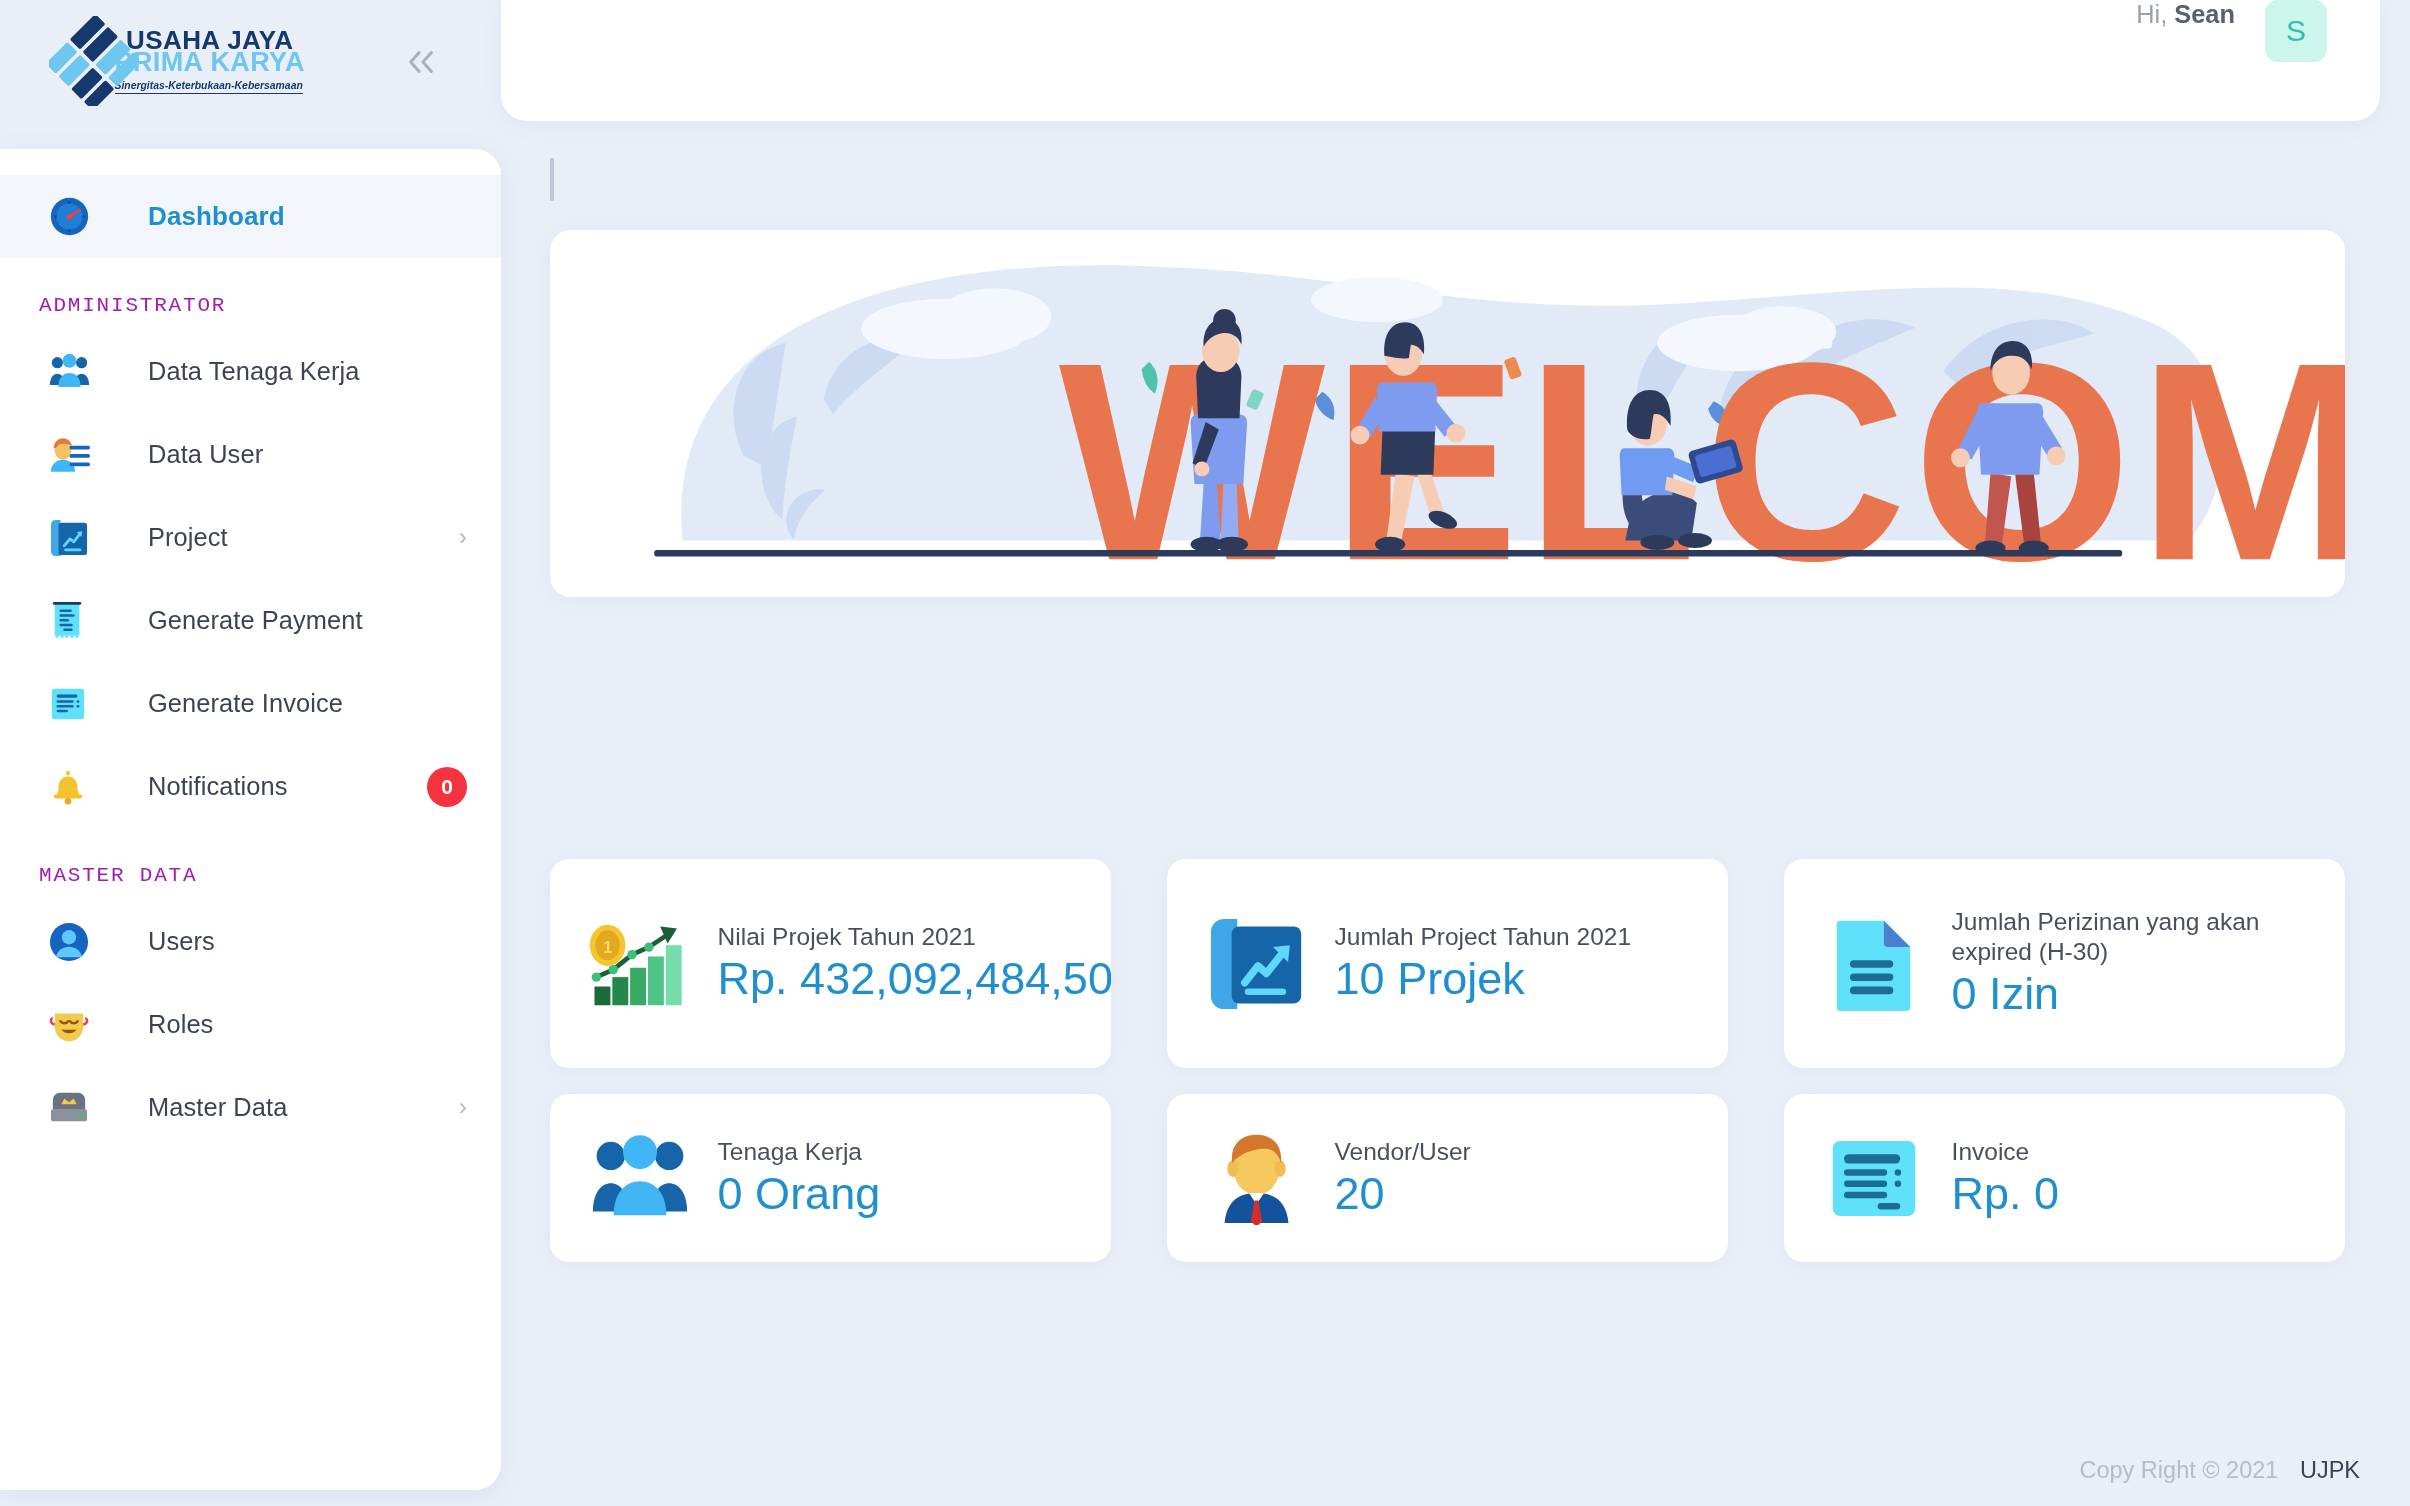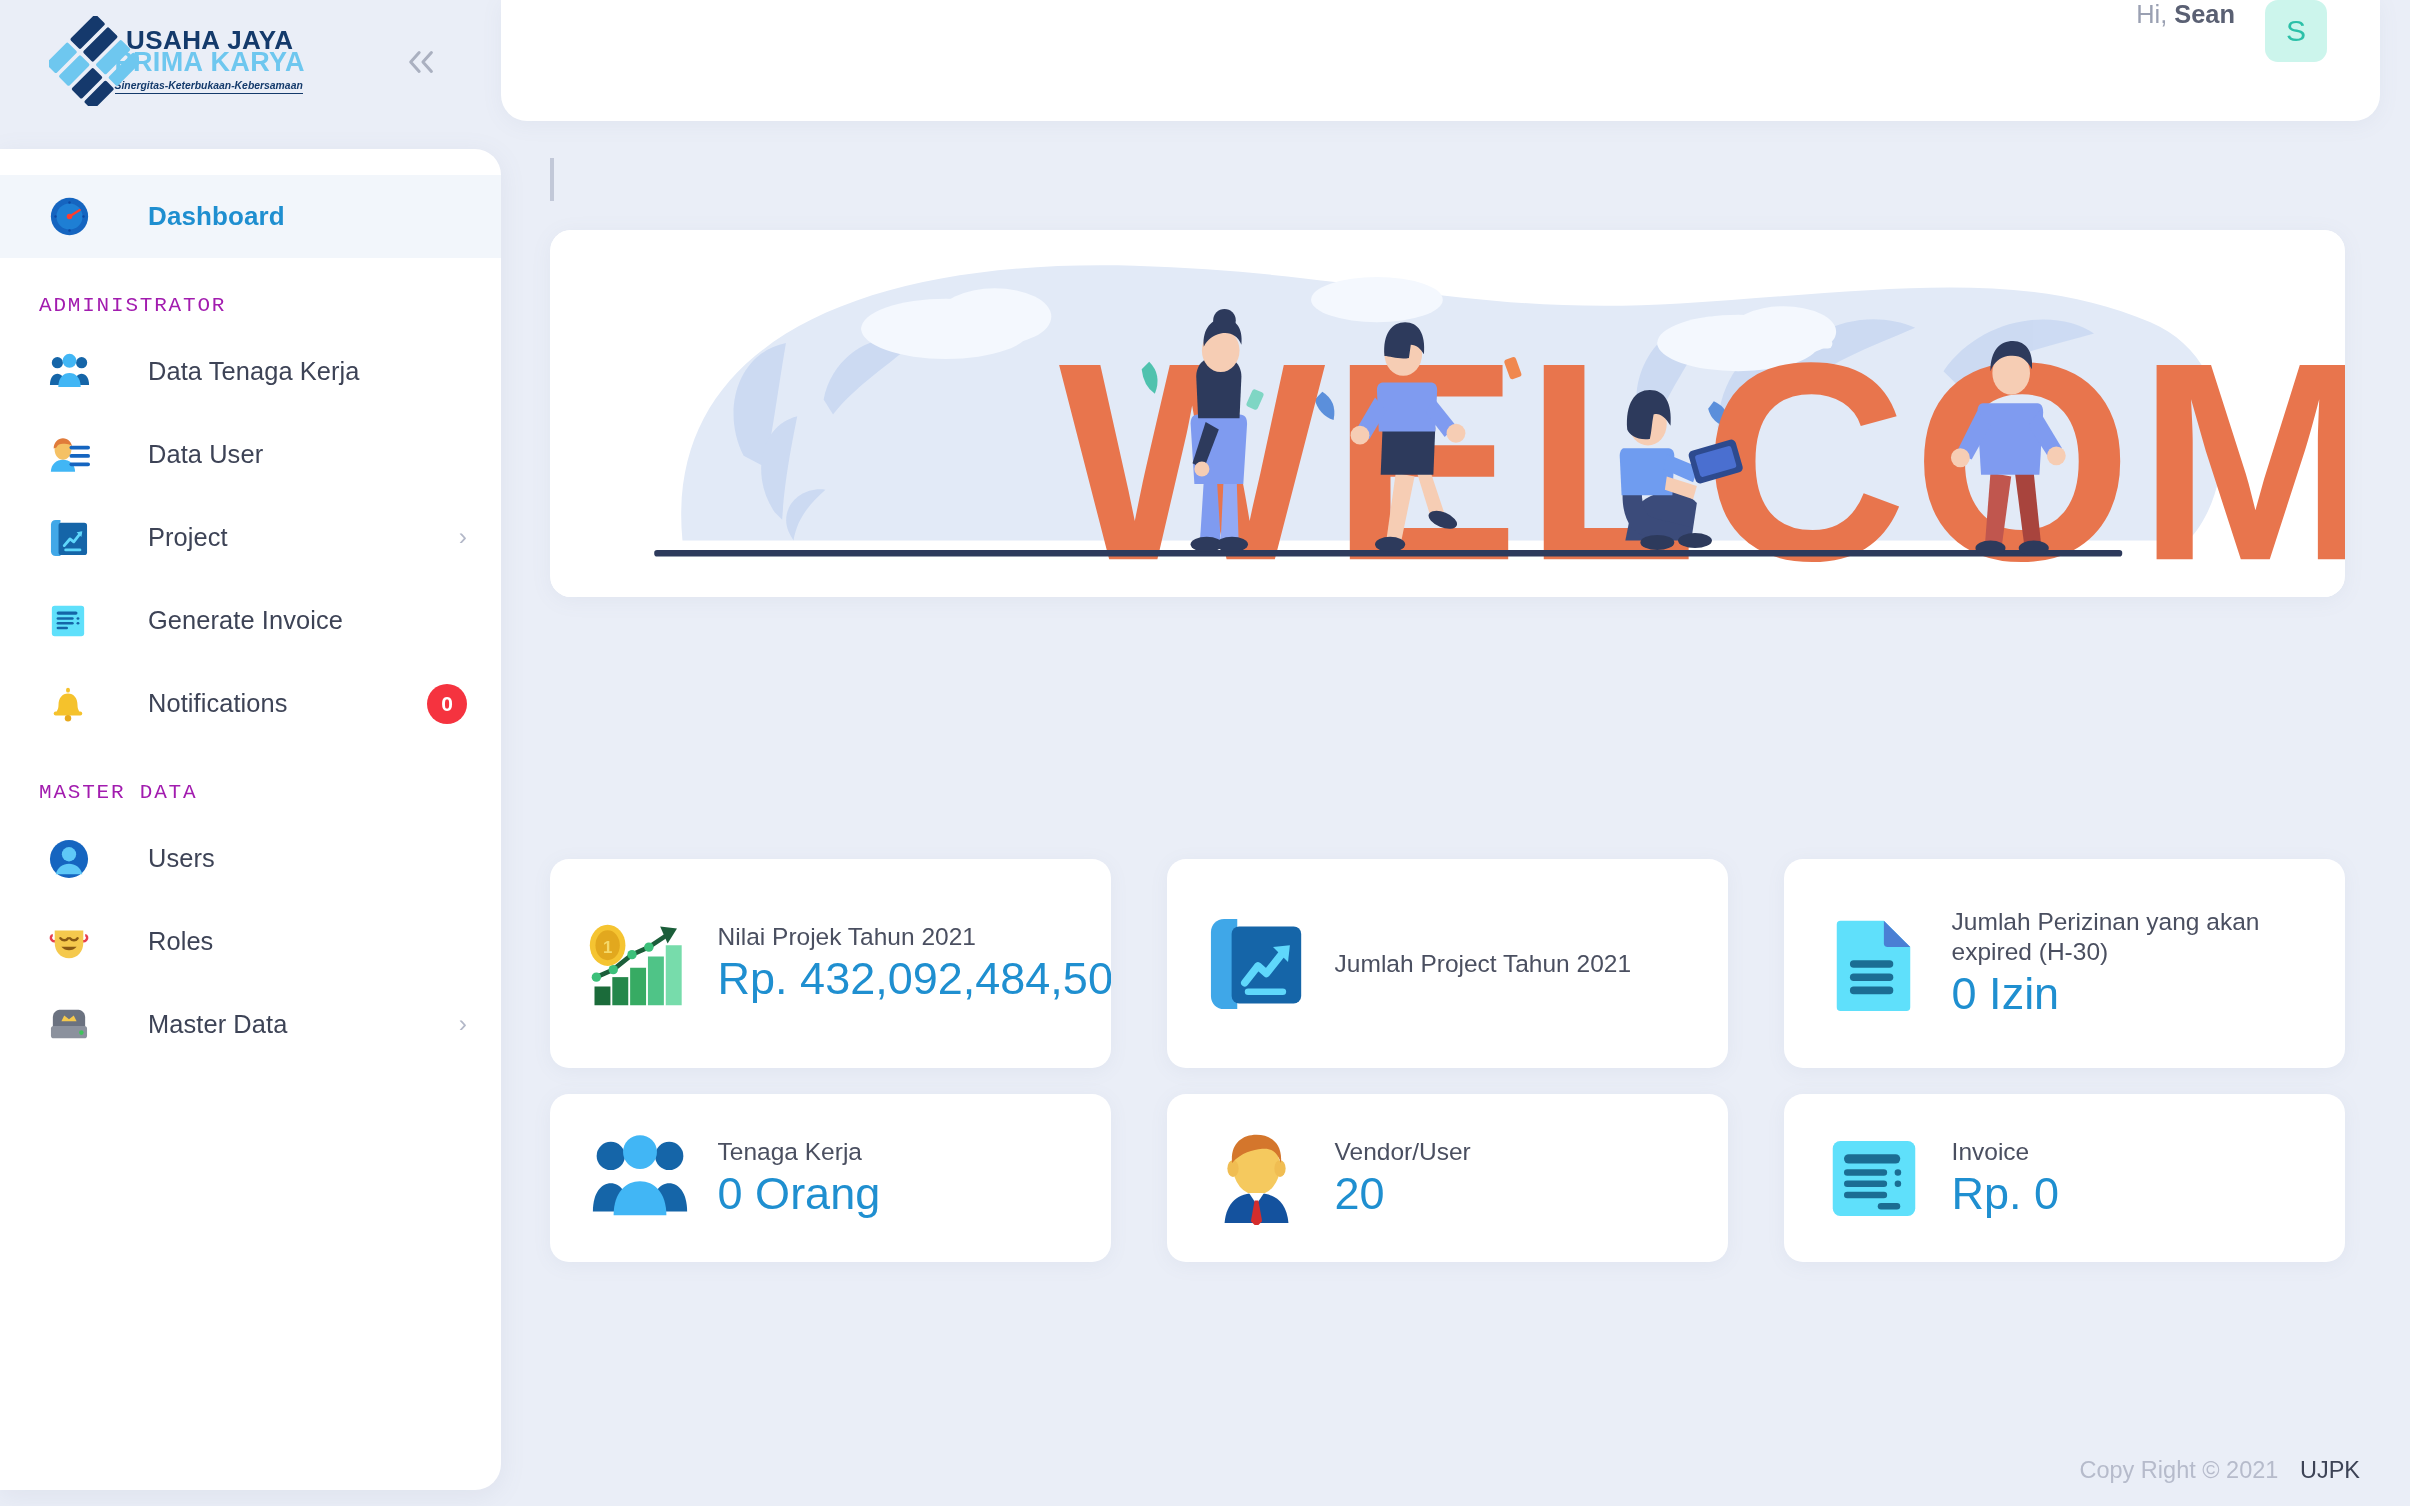--- a/index.html
+++ b/index.html
@@ -193,20 +193,35 @@
             <rect x="10" y="4" width="30" height="34" rx="3" fill="#1565a8"></rect>
             <polyline points="16,28 22,21 26,24 33,15" fill="none" stroke="#5fd7fb" stroke-width="3" stroke-linecap="round" stroke-linejoin="round"></polyline>
             <polygon points="29,14 35,13 34,19" fill="#5fd7fb"></polygon>
             <rect x="16" y="31" width="18" height="3" rx="1.5" fill="#5fd7fb"></rect>
           </svg>
         </span>
         <span class="nav-label">Project</span>
         <span class="nav-chevron">›</span>
       </div>
 
+      <div class="nav-item">
+        <span class="nav-icon">
+          <svg width="38" height="40" viewBox="0 0 40 42">
+            <rect x="6" y="2" width="26" height="34" fill="#5fe0fb"></rect>
+            <path d="M6 36h26l-2.6 3.4L26.8 36l-2.6 3.4L21.6 36 19 39.4 16.4 36l-2.6 3.4L11.2 36 8.6 39.4z" fill="#5fe0fb"></path>
+            <rect x="4" y="1" width="30" height="3" rx="1.5" fill="#1a3c5c"></rect>
+            <rect x="11" y="9" width="13" height="2.6" rx="1.3" fill="#1565a8"></rect>
+            <rect x="11" y="14" width="16" height="2.6" rx="1.3" fill="#1565a8"></rect>
+            <rect x="11" y="19" width="10" height="2.6" rx="1.3" fill="#1565a8"></rect>
+            <rect x="11" y="24" width="14" height="2.6" rx="1.3" fill="#1565a8"></rect>
+            <rect x="15" y="29" width="10" height="2.6" rx="1.3" fill="#1565a8"></rect>
+          </svg>
+        </span>
+        <span class="nav-label">Generate Payment</span>
+      </div>
 
       <div class="nav-item">
         <span class="nav-icon">
           <svg width="38" height="38" viewBox="0 0 40 40">
             <rect x="3" y="4" width="34" height="32" rx="3" fill="#5fe0fb"></rect>
             <rect x="8" y="10" width="22" height="3.4" rx="1.7" fill="#1565a8"></rect>
             <rect x="8" y="16" width="18" height="2.8" rx="1.4" fill="#1565a8"></rect>
             <rect x="8" y="21" width="18" height="2.8" rx="1.4" fill="#1565a8"></rect>
             <rect x="8" y="26" width="12" height="2.8" rx="1.4" fill="#1565a8"></rect>
             <rect x="29" y="16" width="3" height="2.8" rx="1.4" fill="#1565a8"></rect>
@@ -418,20 +433,21 @@
           <svg width="100" height="94" viewBox="0 0 106 100">
             <path d="M4 16c0-8 6-14 14-14h14v96H18c-8 0-14-6-14-14z" fill="#3fa7e8"></path>
             <rect x="26" y="10" width="74" height="82" rx="8" fill="#1565a8"></rect>
             <polyline points="40,70 54,52 63,60 82,36" fill="none" stroke="#5fd7fb" stroke-width="8" stroke-linecap="round" stroke-linejoin="round"></polyline>
             <polygon points="70,32 88,30 86,48" fill="#5fd7fb"></polygon>
             <rect x="40" y="76" width="44" height="7" rx="3.5" fill="#5fd7fb"></rect>
           </svg>
         </span>
         <span class="stat-text">
           <span class="stat-title">Jumlah Project Tahun 2021</span>
+          <div class="stat-value">10 Projek</div>
         </span>
       </div>
 
       <div class="stat-card">
         <span class="stat-icon">
           <svg width="89" height="98" viewBox="0 0 94 104">
             <path d="M8 6h50l28 28v64a4 4 0 0 1-4 4H12a4 4 0 0 1-4-4V10a4 4 0 0 1 4-4z" fill="#5fe0fb"></path>
             <path d="M58 6l28 28H62a4 4 0 0 1-4-4z" fill="#4a7fd4"></path>
             <rect x="22" y="48" width="46" height="8" rx="4" fill="#1b6d93"></rect>
             <rect x="22" y="62" width="46" height="8" rx="4" fill="#1b6d93"></rect>

